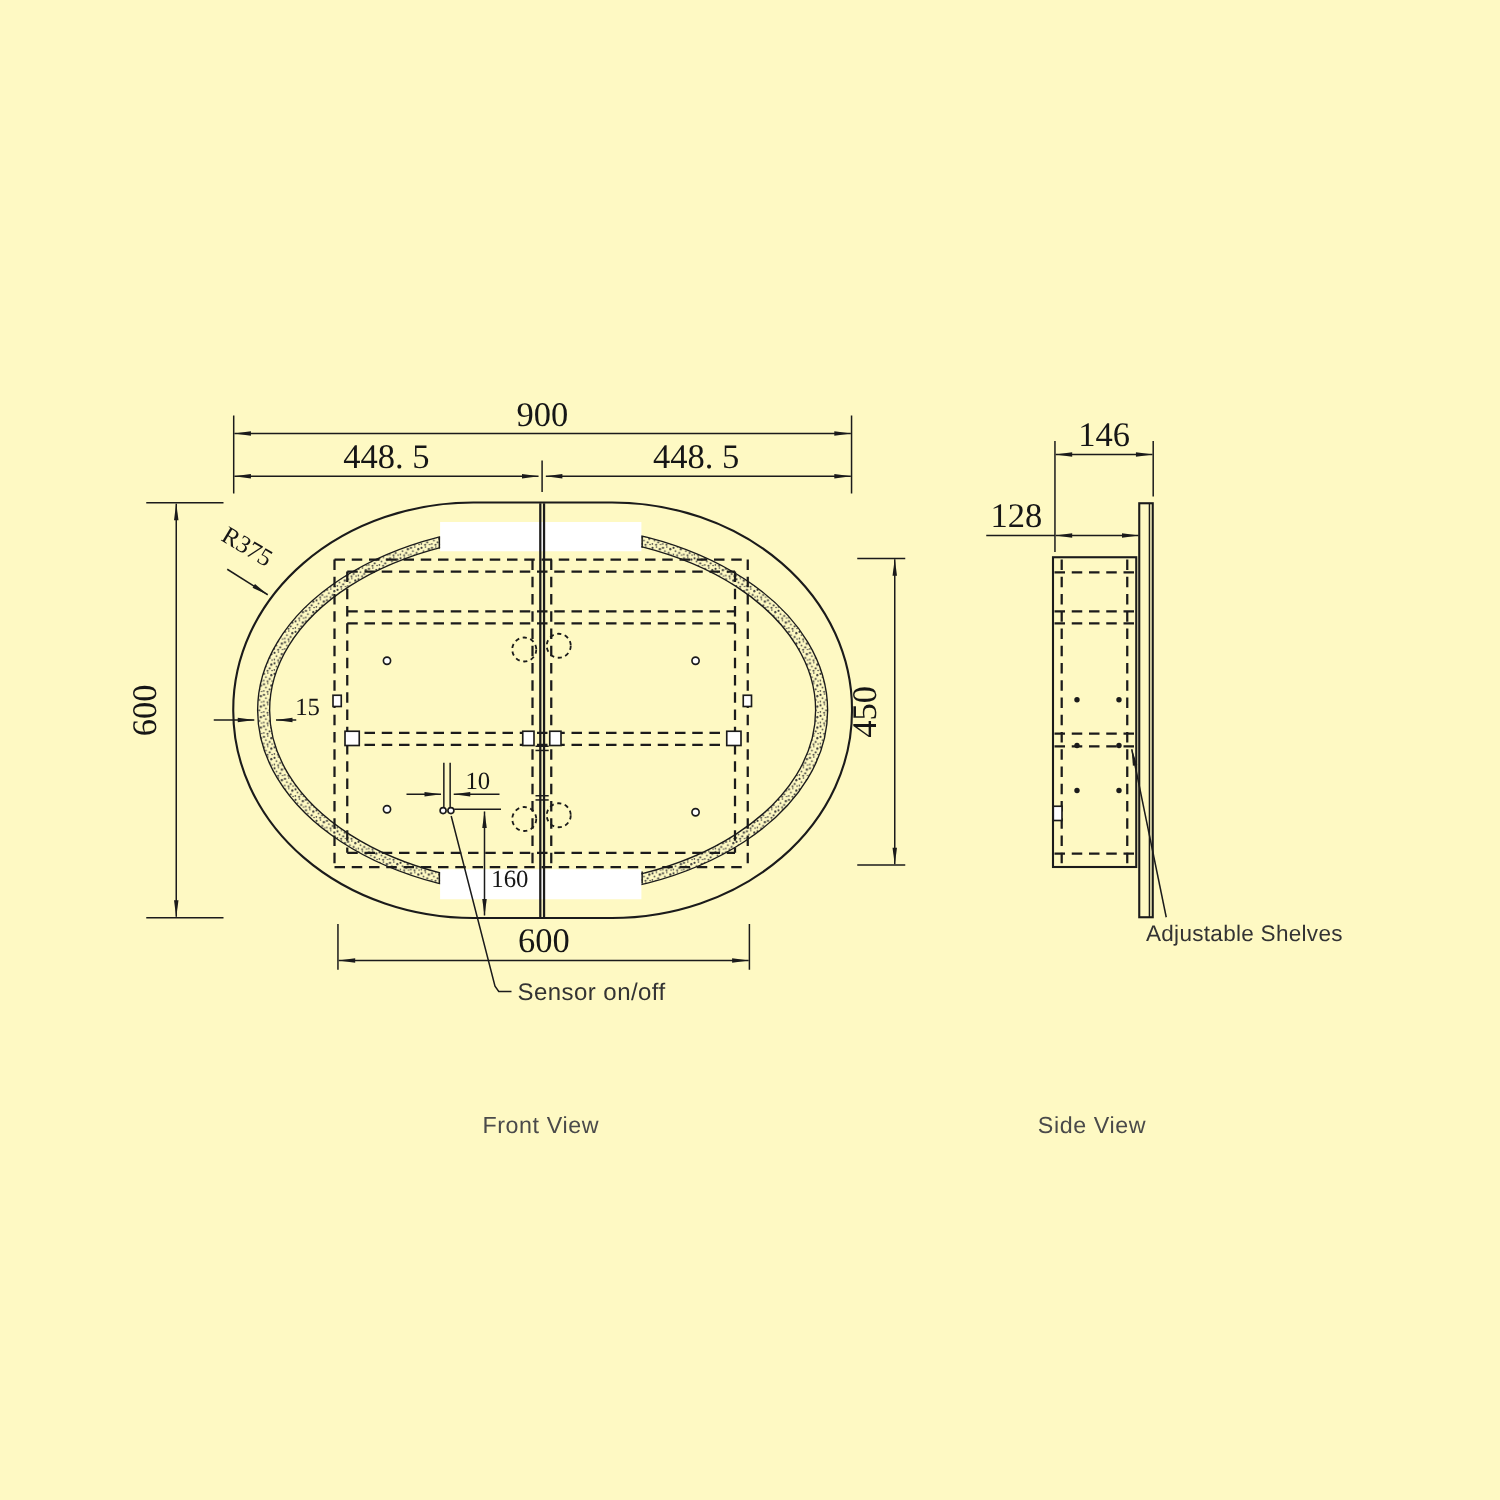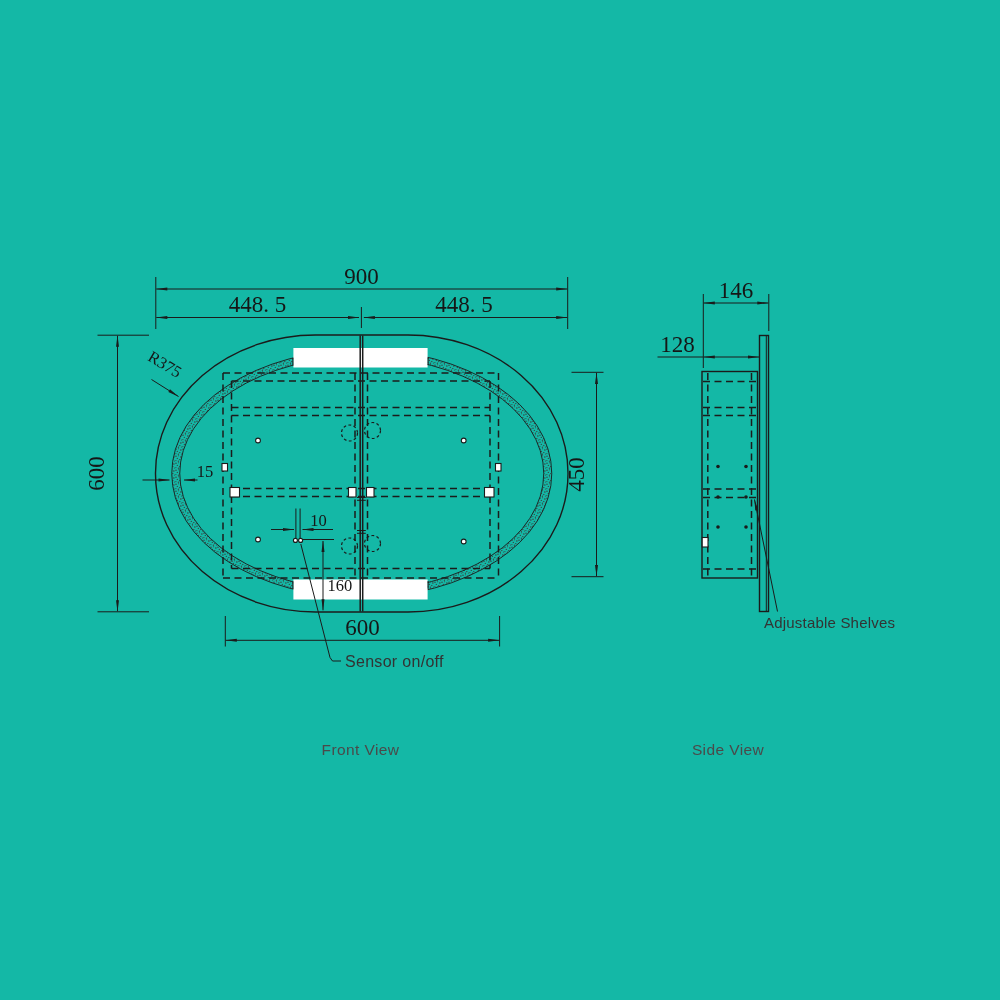--- a/index.html
+++ b/index.html
@@ -1,16 +1,16 @@
 <!DOCTYPE html>
 <html><head>
 <meta charset="utf-8">
 <style>
   html,body{margin:0;padding:0;background:#fff;}
-  .page{position:relative;width:1000px;height:1000px;background:#14b8a6;overflow:hidden;}
+  .page{position:relative;width:1000px;height:1000px;background:#fef9c3;overflow:hidden;}
   svg{position:absolute;left:0;top:0;}
   .ln{stroke:#1b1b1b;stroke-width:1;fill:none;}
   .ln-thick{stroke:#1b1b1b;stroke-width:1.4;fill:none;}
   .dash{stroke:#1b1b1b;stroke-width:1.5;fill:none;stroke-dasharray:7 4.5;}
   .dash-sm{stroke:#1b1b1b;stroke-width:1.2;fill:none;stroke-dasharray:2.8 2.4;}
   .dim-txt{font-family:"Liberation Serif", serif;font-size:23px;fill:#161616;}
   .dim-txt-sm{font-family:"Liberation Serif", serif;font-size:16.5px;fill:#161616;}
   .lbl-txt{font-family:"Liberation Sans", sans-serif;font-size:16px;fill:#333;letter-spacing:.3px;}
   .lbl-txt-sm{font-family:"Liberation Sans", sans-serif;font-size:15px;fill:#333;letter-spacing:.2px;}
   .view-txt{font-family:"Liberation Sans", sans-serif;font-size:15.5px;fill:#4a4a4a;letter-spacing:.4px;}

